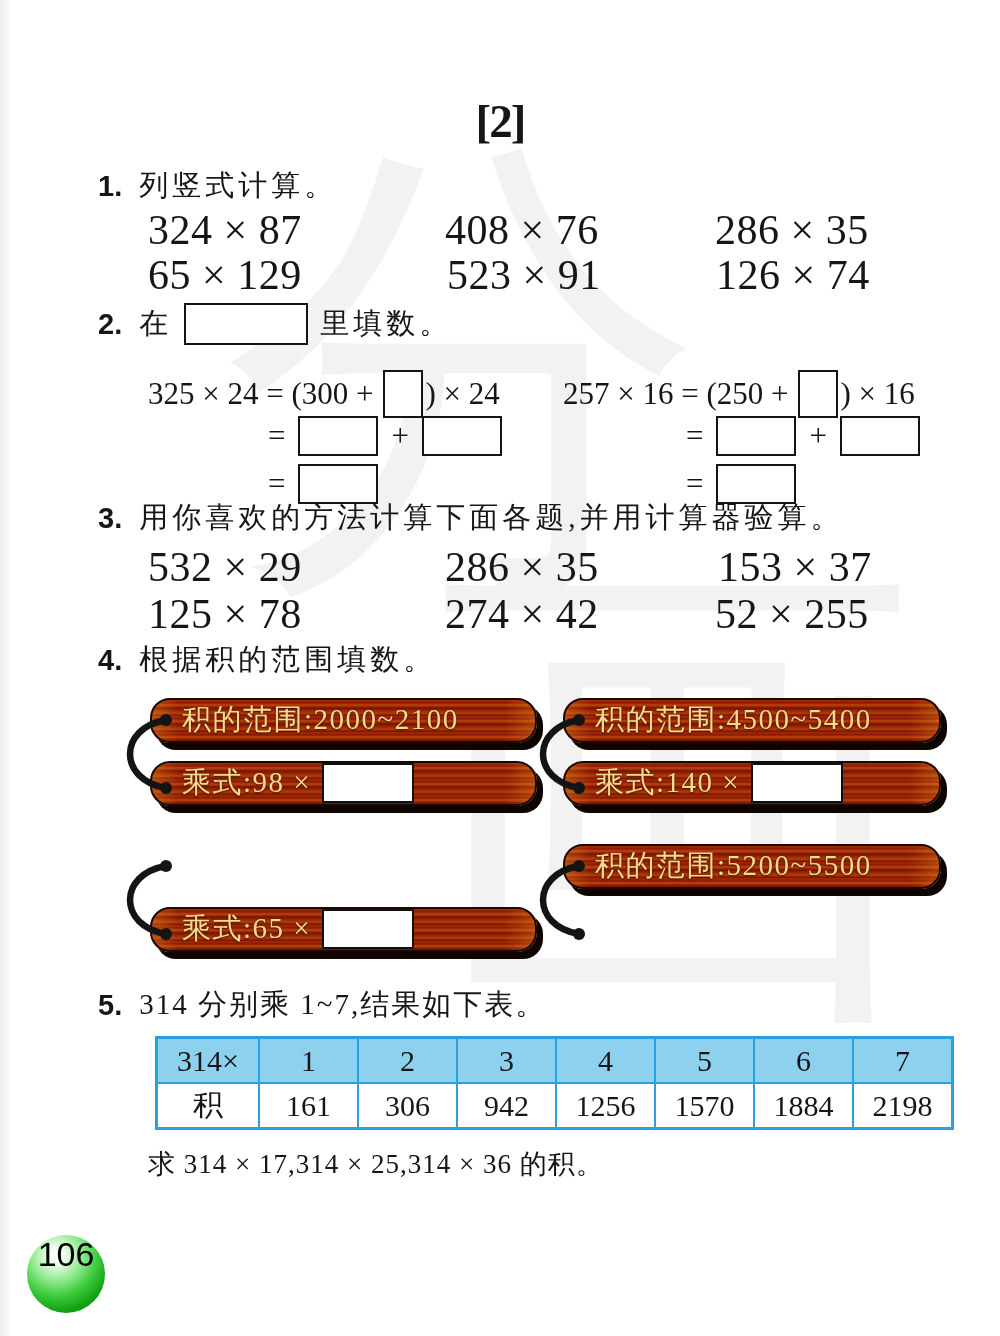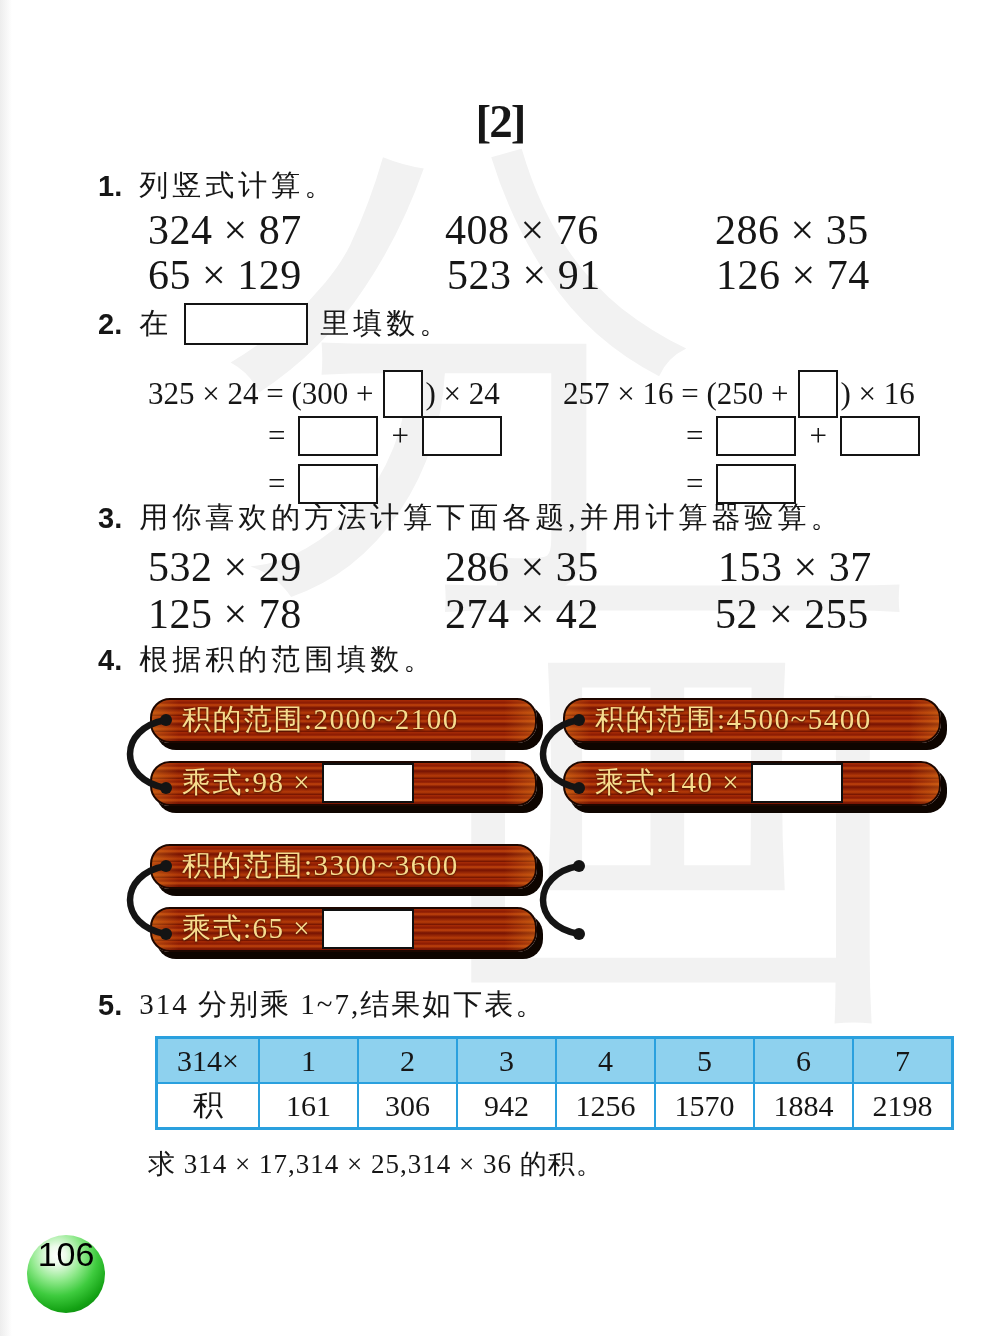--- a/index.html
+++ b/index.html
@@ -203,35 +203,35 @@
     <span class="bar-blank"></span>
   </div>
   <svg class="rope" width="58" height="86">
     <path d="M 44 9 C -4 17, -4 69, 44 77" fill="none" stroke="#141414" stroke-width="6.5" stroke-linecap="round"></path>
     <circle cx="44" cy="9" r="6" fill="#141414"></circle>
       <circle cx="44" cy="77" r="6" fill="#141414"></circle>
   </svg>
 </div>
 
 <div class="pair" style="left:150px;top:844px;width:387px;height:110px">
-  <div class="bar" style="top:0;width:387px">
-    <span>积的范围:3300~3600</span>
-  </div>
   <div class="bar" style="top:63px;width:387px">
     <span>乘式:65 ×</span>
     <span class="bar-blank"></span>
   </div>
   <svg class="rope" width="58" height="86">
     <path d="M 44 9 C -4 17, -4 69, 44 77" fill="none" stroke="#141414" stroke-width="6.5" stroke-linecap="round"></path>
     <circle cx="44" cy="9" r="6" fill="#141414"></circle>
       <circle cx="44" cy="77" r="6" fill="#141414"></circle>
   </svg>
 </div>
 
 <div class="pair" style="left:563px;top:844px;width:378px;height:110px">
+  <div class="bar" style="top:0;width:378px">
+    <span>积的范围:5200~5500</span>
+  </div>
   <svg class="rope" width="58" height="86">
     <path d="M 44 9 C -4 17, -4 69, 44 77" fill="none" stroke="#141414" stroke-width="6.5" stroke-linecap="round"></path>
     <circle cx="44" cy="9" r="6" fill="#141414"></circle>
       <circle cx="44" cy="77" r="6" fill="#141414"></circle>
   </svg>
 </div>
 
 <div class="prob" style="left:98px;top:985px">
   <span class="pnum">5.</span>
   <span class="ptext" style="letter-spacing:2px">314 分别乘 1~7,结果如下表。</span>

